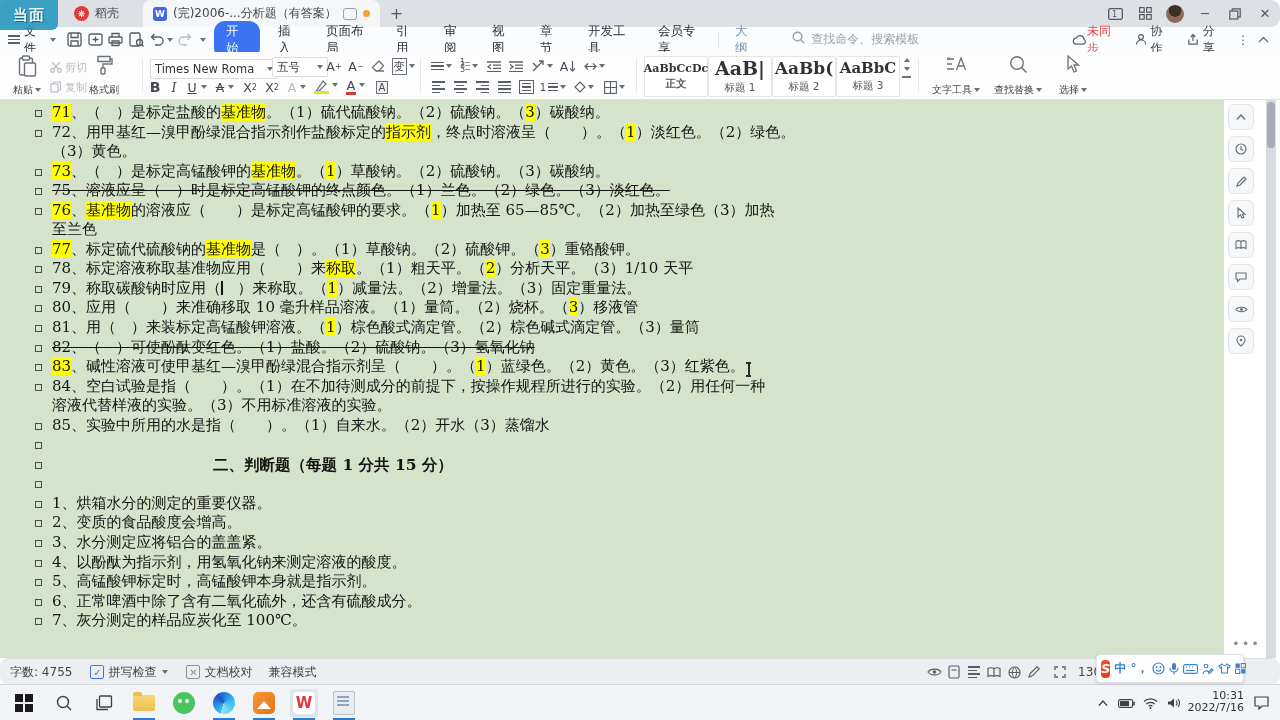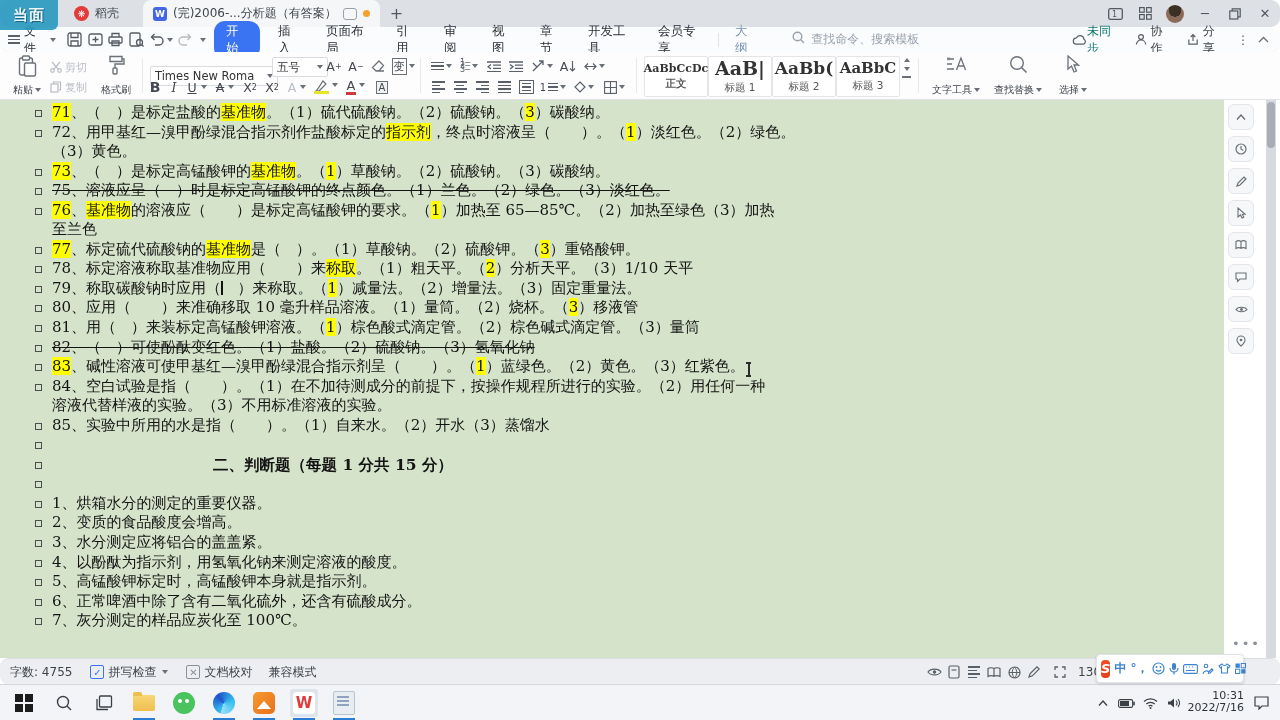--- a/index.html
+++ b/index.html
@@ -231,21 +231,21 @@
     <span class="mtab" style="color:#7c93b8;">大纲</span>
 
     <div class="searchbox" style="margin-left:26px;width:300px;">
       <svg width="13" height="13" viewBox="0 0 13 13">
           <circle cx="5.5" cy="5.5" r="4.3" fill="none" stroke="#9aa2ad" stroke-width="1.4"></circle>
           <path d="M8.8 8.8 12 12" stroke="#9aa2ad" stroke-width="1.4"></path>
         </svg>
       <span>查找命令、搜索模板</span>
     </div>
     <div style="flex:1;"></div>
-    <div class="row" style="color:#0f766e;font-family:Liberation Mono, monospace;">
+    <div class="row" style="color:#ef4444;font-family:Liberation Mono, monospace;">
       <svg width="16" height="12" viewBox="0 0 16 12">
           <path d="M4 10.5 A3.4 3.4 0 0 1 4.6 3.8 A4.3 4.3 0 0 1 12.8 5.2 A2.9 2.9 0 0 1 12.3 10.5 Z" fill="none" stroke="#5a6067" stroke-width="1.3"></path>
         </svg>
       <span>未同步</span>
     </div>
     <div class="row" style="gap:4px;margin-left:14px;color:#3f444b;">
       <svg width="13" height="13" viewBox="0 0 13 13">
           <circle cx="6.5" cy="3.8" r="2.6" fill="none" stroke="#5a6067" stroke-width="1.3"></circle>
           <path d="M1.5 12 a5 5 0 0 1 10 0" fill="none" stroke="#5a6067" stroke-width="1.3"></path>
         </svg>
@@ -291,33 +291,33 @@
       <div class="smallbtn" style="margin-top:4px;">
         <svg width="12" height="12" viewBox="0 0 12 12">
             <g fill="none" stroke="#b9bdc4" stroke-width="1.2">
               <rect x="1" y="3" width="7" height="8"></rect>
               <path d="M3.5 3V1h7v8H8.5"></path>
             </g>
           </svg>
         <span>复制</span>
       </div>
     </div>
-    <div class="bigbtn" style="left:96px;width:40px;">
+    <div class="bigbtn" style="left:84px;width:40px;">
       <svg width="18" height="20" viewBox="0 0 18 20">
           <g fill="none" stroke="#6b7178" stroke-width="1.4">
             <path d="M3 1.5h12v5H3z"></path>
             <path d="M15 4h2v5H8v4"></path>
             <rect x="6" y="13" width="4" height="6" rx="1"></rect>
           </g>
         </svg>
       <span>格式刷</span>
     </div>
     <div class="rsep" style="left:142px;"></div>
 
-    <div class="combo abs" style="left:150px;top:14px;width:118px;">
+    <div class="combo abs" style="left:150px;top:7px;width:118px;">
       <span>Times New Roma</span>
         <span class="dd"></span>
     </div>
     <div class="combo abs" style="left:272px;top:5px;width:46px;">
       <span>五号</span>
         <span class="dd"></span>
     </div>
     <div class="fbtn" style="left:324px;top:5px;width:20px;">A<sup style="font-size:8px;">+</sup></div>
     <div class="fbtn" style="left:346px;top:5px;width:20px;">A<sup style="font-size:8px;">−</sup></div>
     <div class="fbtn" style="left:368px;top:5px;width:20px;">

